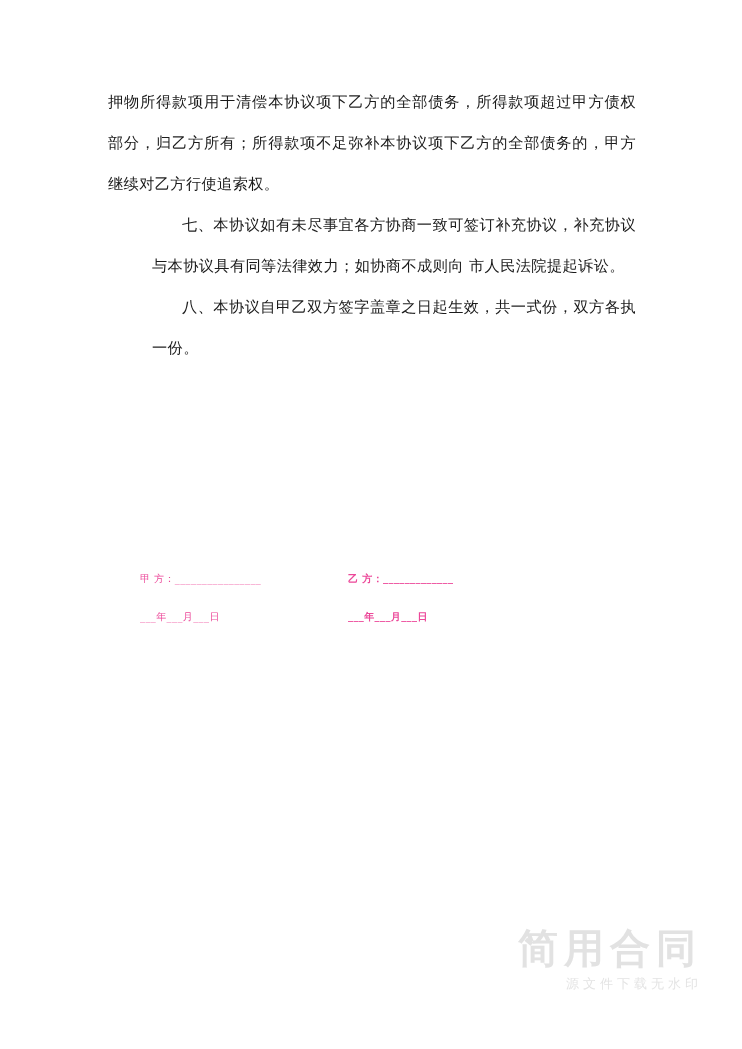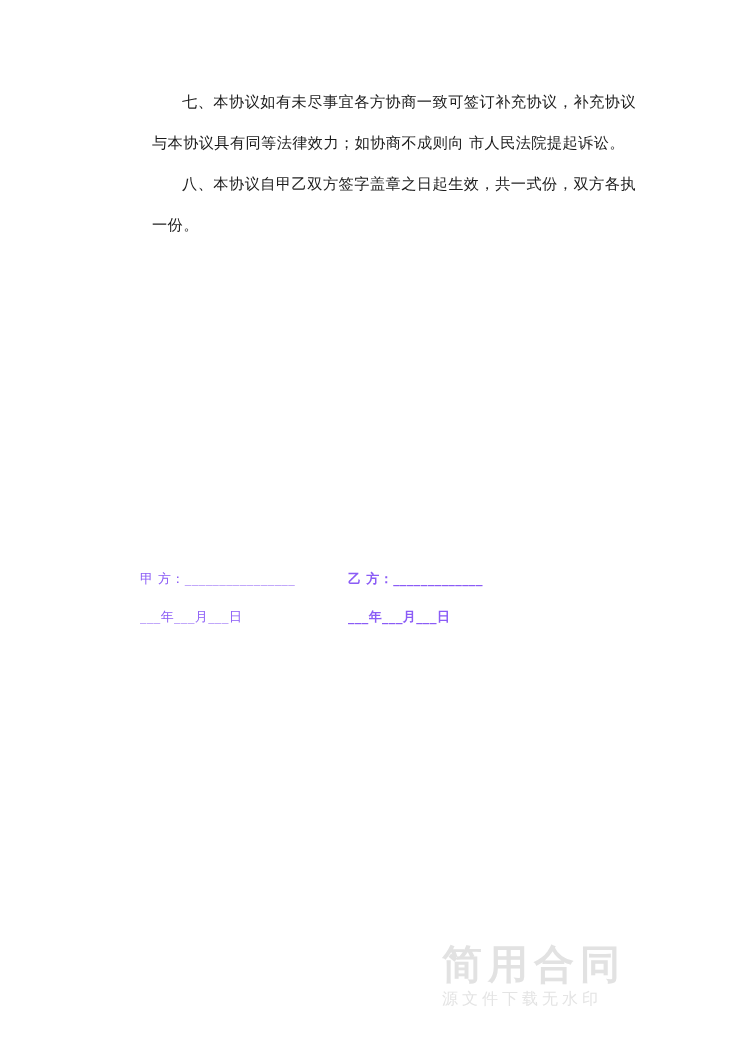--- a/index.html
+++ b/index.html
@@ -38,69 +38,70 @@
   .indent {
     text-indent: 30px;
     margin-left: 44px;
   }
   .sign-block {
     position: absolute;
     left: 108px;
     top: 560px;
     width: 528px;
     font-family: "DejaVu Serif", "Liberation Serif", serif;
-    font-size: 13px;
-    color: #8b5cf6;
+    font-size: 10px;
+    color: #ec4899;
     letter-spacing: 0.4px;
   }
   .sign-row {
     display: flex;
     line-height: 38px;
     white-space: pre;
   }
   .sign-col-a {
     width: 240px;
     padding-left: 32px;
     box-sizing: border-box;
   }
   .sign-col-b {
     width: 240px;
     box-sizing: border-box;
     font-weight: bold;
   }
   .watermark {
     position: absolute;
     right: 40px;
-    bottom: 36px;
+    bottom: 52px;
     width: 260px;
-    text-align: left;
+    text-align: right;
     user-select: none;
   }
   .wm-main {
     font-family: "DejaVu Sans", "Liberation Sans", sans-serif;
     font-size: 40px;
     font-weight: bold;
     color: #e2e2e2;
     letter-spacing: 6px;
     line-height: 46px;
   }
   .wm-sub {
-    font-family: Liberation Mono, monospace;
-    font-size: 16px;
+    font-family: Liberation Sans, sans-serif;
+    font-size: 13px;
     color: #e4e4e4;
     letter-spacing: 4px;
     line-height: 26px;
   }
 </style>
 </head>
 <body>
 
 <div class="page">
 
   <div class="content">
+    <p class="para">押物所得款项用于清偿本协议项下乙方的全部债务，所得款项超过甲方债权部分，归乙方所有；所得款项不足弥补本协议项下乙方的全部债务的，甲方继续对乙方行使追索权。</p>
     <p class="para indent">七、本协议如有未尽事宜各方协商一致可签订补充协议，补充协议与本协议具有同等法律效力；如协商不成则向 市人民法院提起诉讼。</p>
     <p class="para indent">八、本协议自甲乙双方签字盖章之日起生效，共一式份，双方各执一份。</p>
   </div>
 
   <div class="sign-block">
     <div class="sign-row">
       <div class="sign-col-a">甲 方：________________</div>
       <div class="sign-col-b">乙 方：_____________</div>
     </div>
     <div class="sign-row">

